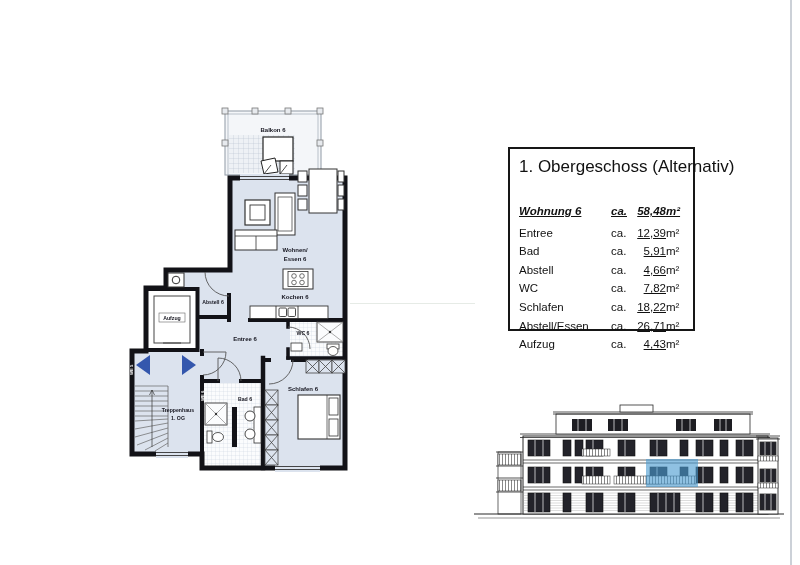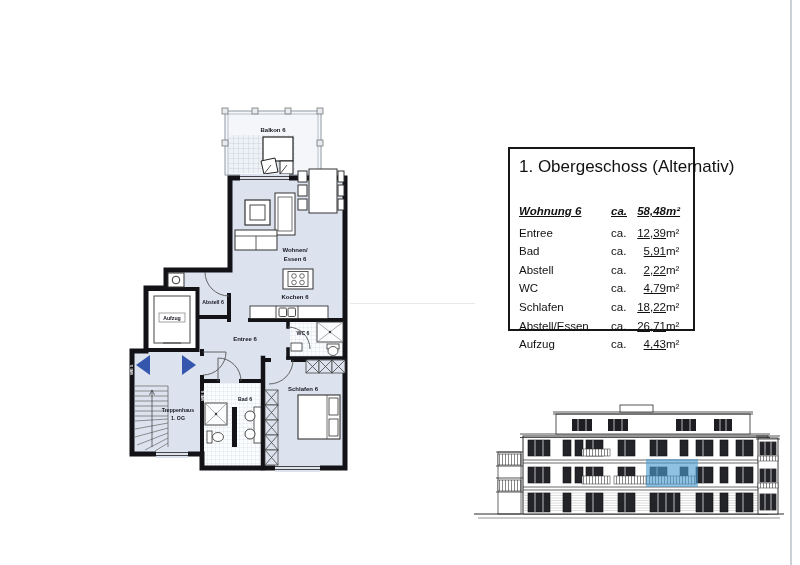--- a/index.html
+++ b/index.html
@@ -58,27 +58,27 @@
     </div>
     <div class="trow">
       <span>Bad</span>
         <span>ca.</span>
         <span class="val">5,91</span>
         <span class="unit">m²</span>
     </div>
     <div class="trow">
       <span>Abstell</span>
         <span>ca.</span>
-        <span class="val">2,22</span>
+        <span class="val">4,66</span>
         <span class="unit">m²</span>
     </div>
     <div class="trow">
       <span>WC</span>
         <span>ca.</span>
-        <span class="val">4,79</span>
+        <span class="val">7,82</span>
         <span class="unit">m²</span>
     </div>
     <div class="trow">
       <span>Schlafen</span>
         <span>ca.</span>
         <span class="val">18,22</span>
         <span class="unit">m²</span>
     </div>
     <div class="trow">
       <span>Abstell/Essen</span>

